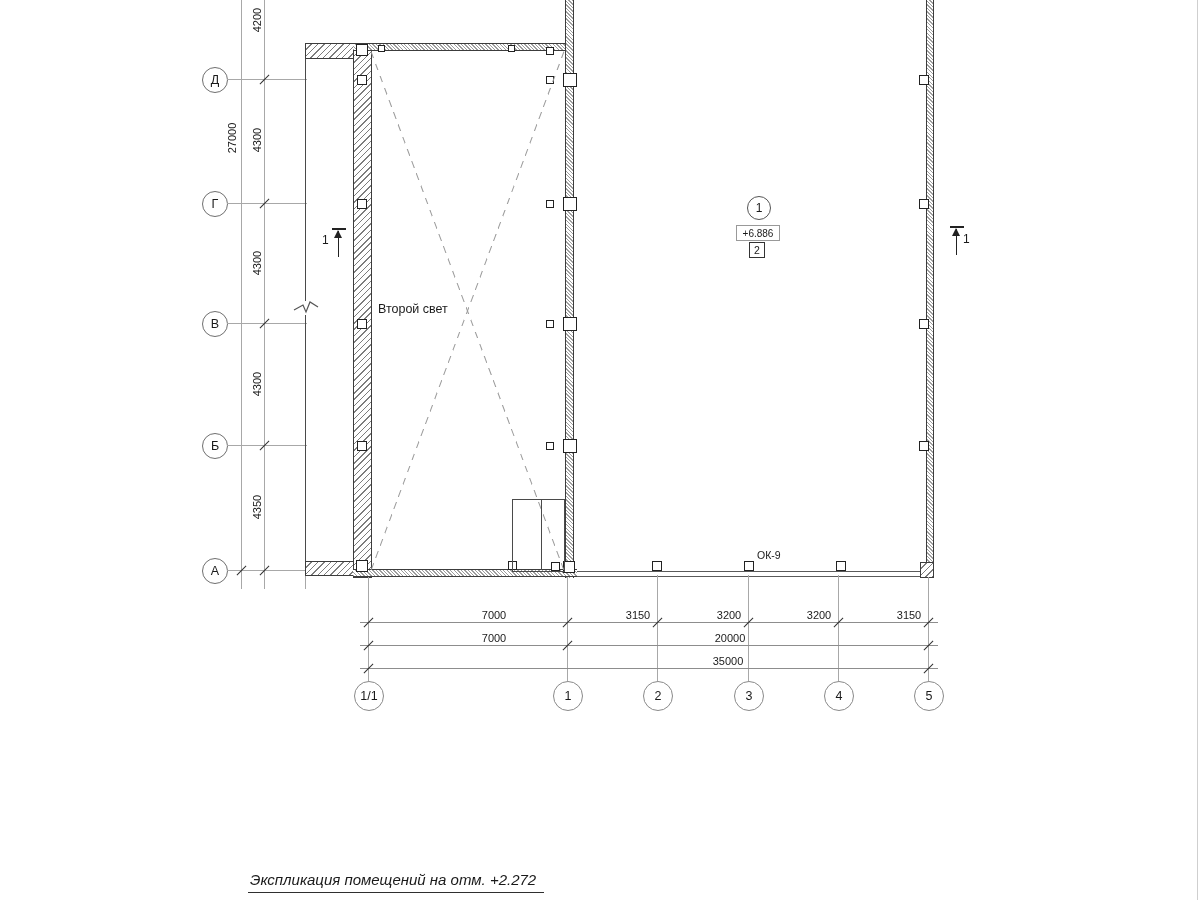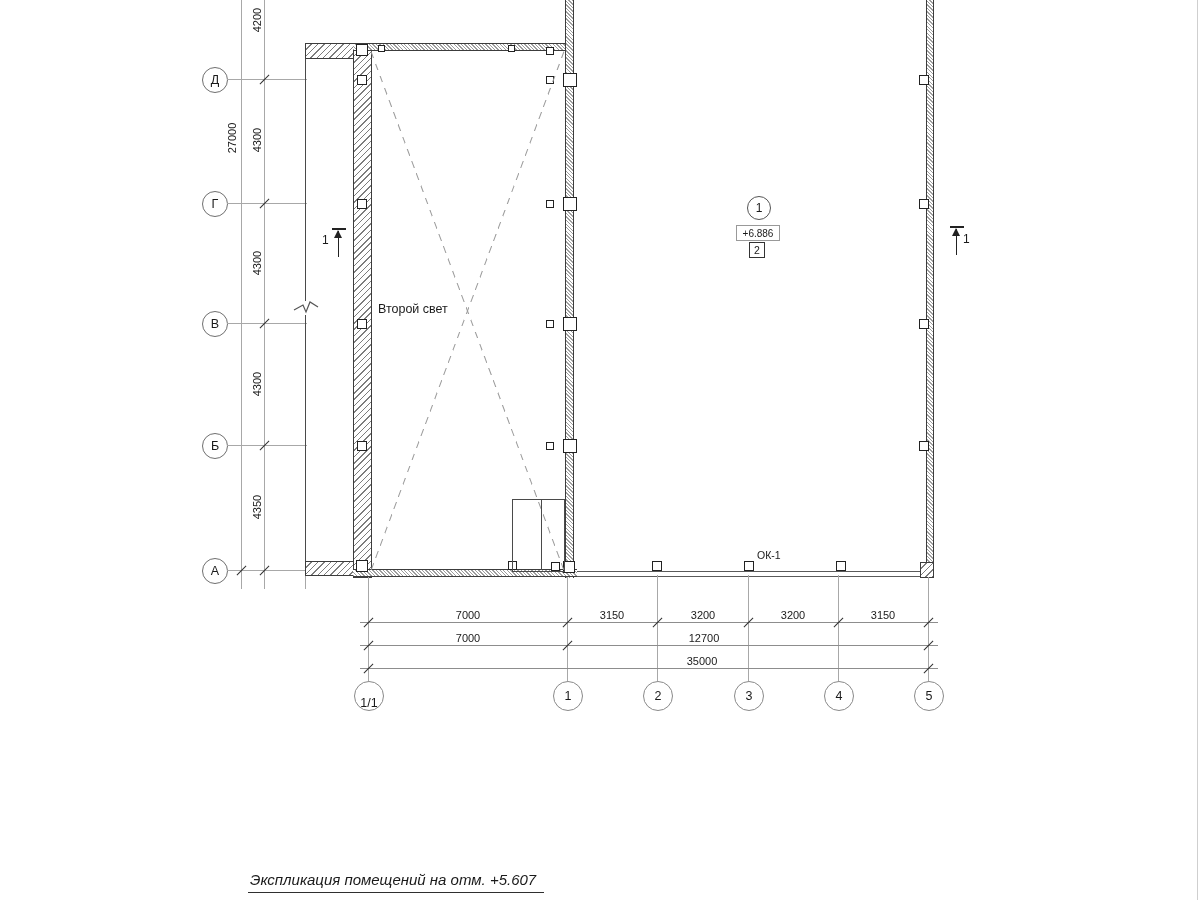--- a/index.html
+++ b/index.html
@@ -9,21 +9,21 @@
   .vl{position:absolute;width:1px;background:#a8a8a8;}
   .hld{position:absolute;height:1px;background:#3a3a3a;}
   .vld{position:absolute;width:1px;background:#3a3a3a;}
   .tick{position:absolute;width:13px;height:1px;background:#2f2f2f;transform:rotate(-45deg);}
   .bubble{position:absolute;width:24px;height:24px;border:1px solid #6f6f6f;border-radius:50%;
           background:#fff;display:flex;align-items:center;justify-content:center;font-size:12.5px;}
   .bubble-lg{position:absolute;width:28px;height:28px;border:1px solid #8a8a8a;border-radius:50%;
           background:#fff;display:flex;align-items:center;justify-content:center;font-size:12.5px;}
   .vlabel{position:absolute;width:80px;height:16px;line-height:16px;text-align:center;
           font-size:11px;transform:rotate(-90deg);}
-  .hlabel{position:absolute;transform:translateX(-50%);font-size:11px;line-height:12px;white-space:nowrap;}
+  .hlabel{position:absolute;transform:translateX(-50%);font-size:11px;line-height:12px;white-space:nowrap;margin-left:26px;}
   .hatch{position:absolute;border:1px solid #3c3c3c;
          background:repeating-linear-gradient(135deg,#ffffff 0 3.5px,#7d7d7d 3.5px 4.5px);}
   .stip-h{position:absolute;border-top:1px solid #3c3c3c;border-bottom:1px solid #3c3c3c;
          background:repeating-linear-gradient(45deg,#9e9e9e 0 1px,#ffffff 1px 2.5px);}
   .stip-v{position:absolute;border-left:1px solid #3c3c3c;border-right:1px solid #3c3c3c;
          background:repeating-linear-gradient(45deg,#9e9e9e 0 1px,#ffffff 1px 2.5px);}
   .sq{position:absolute;background:#fff;border:1px solid #222;}
   .dash{position:absolute;height:1px;transform-origin:0 50%;
         background:repeating-linear-gradient(90deg,#9a9a9a 0 7px,transparent 7px 13px);}
   .arrow-up{position:absolute;width:0;height:0;border-left:4px solid transparent;
@@ -142,21 +142,21 @@
   <div class="hld" style="left:332px;top:228px;width:14px;height:2px;background:#222;"></div>
   <div class="vld" style="left:338px;top:231px;height:26px;background:#222;"></div>
   <div class="arrow-up" style="left:334px;top:230px;"></div>
   <div class="txt" style="left:322px;top:233px;font-size:12px;">1</div>
 
   <div class="hld" style="left:950px;top:226px;width:14px;height:2px;background:#222;"></div>
   <div class="vld" style="left:956px;top:229px;height:26px;background:#222;"></div>
   <div class="arrow-up" style="left:952px;top:228px;"></div>
   <div class="txt" style="left:963px;top:232px;font-size:12px;">1</div>
 
-  <div class="txt" style="left:757px;top:549px;font-size:10.5px;">ОК-1</div>
+  <div class="txt" style="left:757px;top:549px;font-size:10.5px;">ОК-9</div>
 
   <div class="vl" style="left:368px;top:577px;height:104px;"></div>
   <div class="vl" style="left:567px;top:577px;height:104px;"></div>
   <div class="vl" style="left:657px;top:575px;height:106px;"></div>
   <div class="vl" style="left:748px;top:575px;height:106px;"></div>
   <div class="vl" style="left:838px;top:575px;height:106px;"></div>
   <div class="vl" style="left:928px;top:577px;height:104px;"></div>
 
   <div class="hl" style="left:360px;top:622px;width:578px;background:#8d8d8d;"></div>
   <div class="hl" style="left:360px;top:645px;width:578px;background:#8d8d8d;"></div>
@@ -173,37 +173,37 @@
   <div class="tick" style="left:922px;top:645px;"></div>
   <div class="tick" style="left:362px;top:668px;"></div>
   <div class="tick" style="left:922px;top:668px;"></div>
 
   <div class="hlabel" style="left:468px;top:609px;">7000</div>
   <div class="hlabel" style="left:612px;top:609px;">3150</div>
   <div class="hlabel" style="left:703px;top:609px;">3200</div>
   <div class="hlabel" style="left:793px;top:609px;">3200</div>
   <div class="hlabel" style="left:883px;top:609px;">3150</div>
   <div class="hlabel" style="left:468px;top:632px;">7000</div>
-  <div class="hlabel" style="left:704px;top:632px;">12700</div>
+  <div class="hlabel" style="left:704px;top:632px;">20000</div>
   <div class="hlabel" style="left:702px;top:655px;">35000</div>
 
-  <div class="bubble-lg" style="left:354px;top:681px;align-items:flex-end;">
+  <div class="bubble-lg" style="left:354px;top:681px;">
       <span>1/1</span>
     </div>
   <div class="bubble-lg" style="left:553px;top:681px;">
       <span>1</span>
     </div>
   <div class="bubble-lg" style="left:643px;top:681px;">
       <span>2</span>
     </div>
   <div class="bubble-lg" style="left:734px;top:681px;">
       <span>3</span>
     </div>
   <div class="bubble-lg" style="left:824px;top:681px;">
       <span>4</span>
     </div>
   <div class="bubble-lg" style="left:914px;top:681px;">
       <span>5</span>
     </div>
 
-  <div class="title" style="left:248px;top:871px;">Экспликация помещений на отм. +5.607</div>
+  <div class="title" style="left:248px;top:871px;">Экспликация помещений на отм. +2.272</div>
 
 </div>
 
 </body></html>

